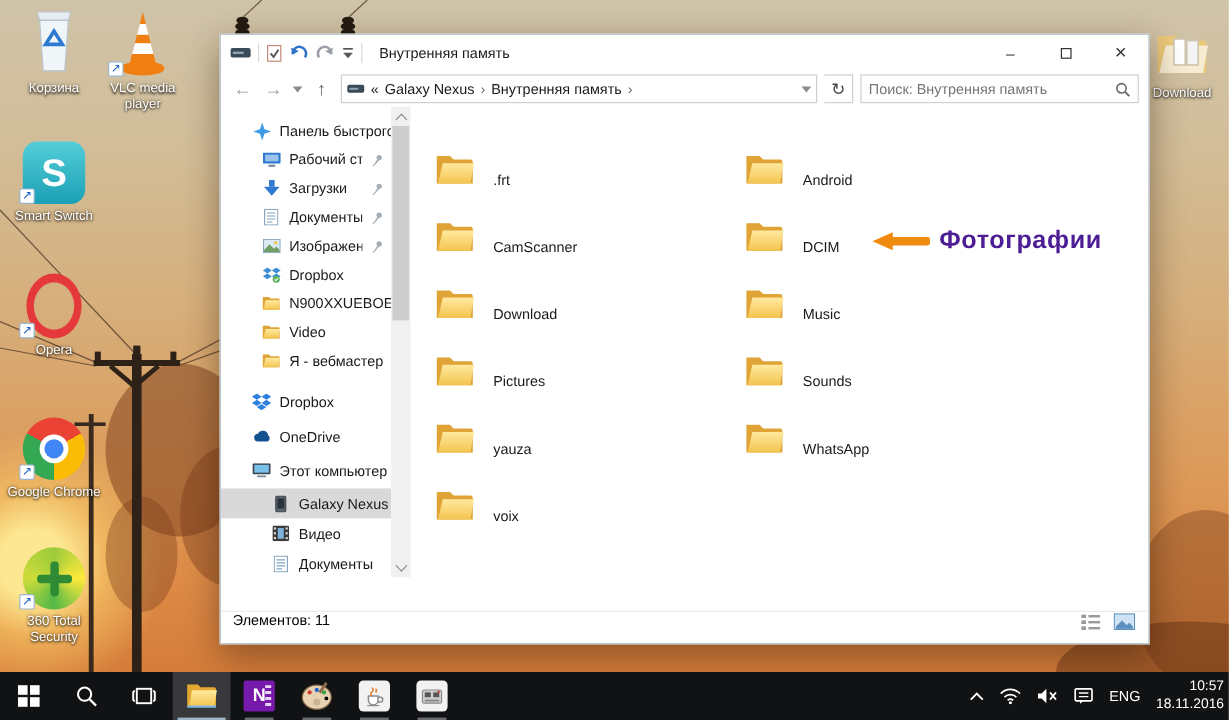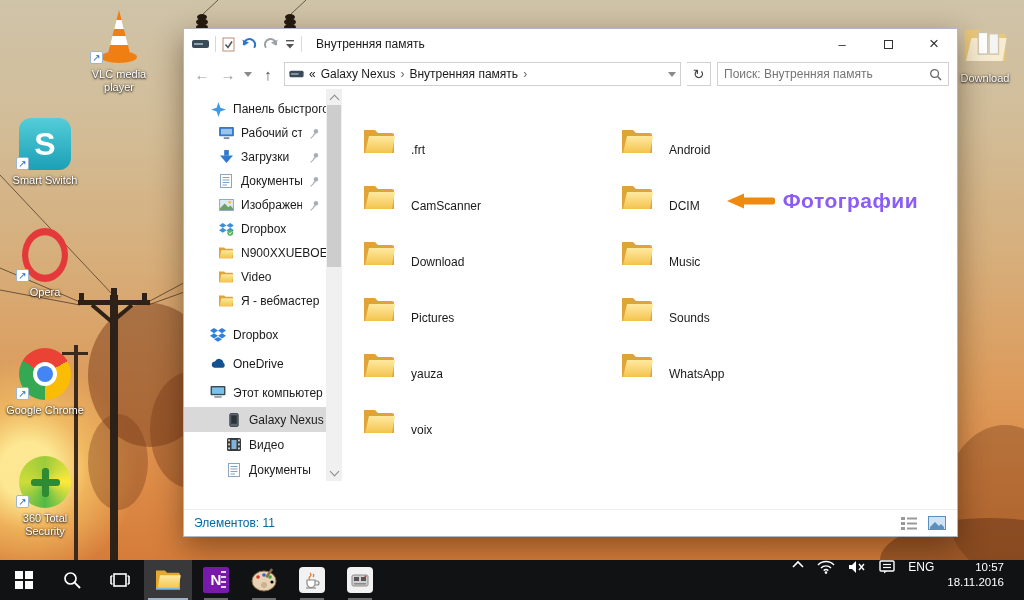--- a/index.html
+++ b/index.html
@@ -86,37 +86,37 @@
   .vs-thumb { position:absolute; top:0; left:1px; width:14px; height:45%; background:#cdcdcd; cursor:grab; }
 
   .main { flex:1; padding:12px 0 0 20px; overflow:hidden; }
   .flist { list-style:none; display:grid; grid-template-rows:repeat(6,56px); grid-auto-flow:column;
     grid-auto-columns:258px; }
   .frow { display:flex; align-items:flex-end; gap:15px; cursor:pointer; }
   .fic { width:34px; height:30px; flex:0 0 auto; }
   .fname { font-size:12px; color:#1a1a1a; }
   .annot { display:flex; align-items:center; gap:8px; margin-left:12px; }
   .annot-arrow { flex:0 0 auto; }
-  .annot-text { font-size:21px; font-weight:bold; color:#8b5cf6; letter-spacing:.5px; }
-
-  .statusbar { height:27px; border-top:1px solid #ececec; display:flex; align-items:center;
-    padding:0 10px; font-size:12px; color:#0369a1; flex:0 0 auto;margin-top:28px; }
+  .annot-text { font-size:21px; font-weight:bold; color:#4c1d95; letter-spacing:.5px; }
+
+  .statusbar { height:27px; border-top:1px solid #ececec; display:flex; 
+    padding:0 10px; font-size:12px; color:#000000; flex:0 0 auto;margin-top:28px; }
   .viewbtns { margin-left:auto; display:flex; gap:8px; }
   .viewbtn { width:20px; height:16px; display:flex; align-items:center; justify-content:center; cursor:pointer; }
 
   
   .taskbar { position:absolute; left:0; bottom:0; width:1024px; height:40px; background:#111214;
     display:flex; align-items:stretch; z-index:50; }
   .tb-cell { width:48px; display:flex; align-items:center; justify-content:center; position:relative; cursor:pointer; }
   .tb-cell.active { background:rgba(255,255,255,.17); }
   .tb-cell.active::after { content:""; position:absolute; bottom:0; left:4px; right:4px; height:2px; background:#9fb6c9; }
   .tb-cell.running::after { content:""; position:absolute; bottom:0; left:12px; right:12px; height:2px; background:rgba(255,255,255,.38); }
   .startgrid { display:grid; grid-template-columns:8px 8px; grid-template-rows:8px 8px; gap:1.5px; }
   .startgrid i { background:#fff; }
-  .tray { margin-left:auto; display:flex; align-items:flex-start; gap:13px; padding-right:20px; color:#fff; }
+  .tray { margin-left:auto; display:flex; align-items:center; gap:13px; padding-right:4px; color:#fff; }
   .tray-item { display:flex; align-items:center; justify-content:center; cursor:pointer; }
   .tray-lang { font-size:12px; }
   .tray-clock { text-align:right; font-size:11.5px; line-height:1.3; cursor:pointer; }
 
   .onenote { width:26px; height:26px; background:#7719aa; border-radius:2px; position:relative;
     color:#fff; font-weight:bold; font-size:15px; text-align:center; line-height:26px; }
   .onenote::after { content:""; position:absolute; right:3px; top:4px; bottom:4px; width:5px;
     background:repeating-linear-gradient(180deg,#e8d4f4 0 2px,#7719aa 2px 5px); }
   .javabox, .devbox { width:26px; height:26px; background:#f2f2f2; border-radius:4px;
     display:flex; align-items:center; justify-content:center; }
@@ -169,20 +169,30 @@
     <g fill="#241a10">
       <ellipse cx="202" cy="17" rx="5" ry="3"></ellipse>
         <ellipse cx="202" cy="22" rx="6" ry="3.5"></ellipse>
         <ellipse cx="202" cy="27" rx="6" ry="3"></ellipse>
       <ellipse cx="290" cy="17" rx="5" ry="3"></ellipse>
         <ellipse cx="290" cy="22" rx="6" ry="3.5"></ellipse>
         <ellipse cx="290" cy="27" rx="6" ry="3"></ellipse>
     </g>
   </svg>
 
+  <div class="dicon" style="left:6px;top:6px">
+    <div class="art">
+        <svg width="48" height="58" viewBox="0 0 48 58">
+      <path d="M10 4 h28 l-2 7 H12 Z" fill="#e6edf2" stroke="#b9c4cc"></path>
+      <path d="M12 11 h24 l-3 42 H15 Z" fill="#f0f5f8" stroke="#b9c4cc"></path>
+      <path d="M24 20 l7 11 h-14 Z" fill="none" stroke="#2f7ad1" stroke-width="3"></path>
+    </svg>
+      </div>
+    <div class="lbl">Корзина</div>
+  </div>
 
   <div class="dicon" style="left:80px;top:6px">
     <div class="art">
         <svg width="52" height="56" viewBox="0 0 52 56">
       <ellipse cx="26" cy="49" rx="18" ry="6" fill="#f07f13"></ellipse>
       <defs>
             <clipPath id="cone">
               <path d="M26 2 L38 49 H14 Z"></path>
             </clipPath>
           </defs>

